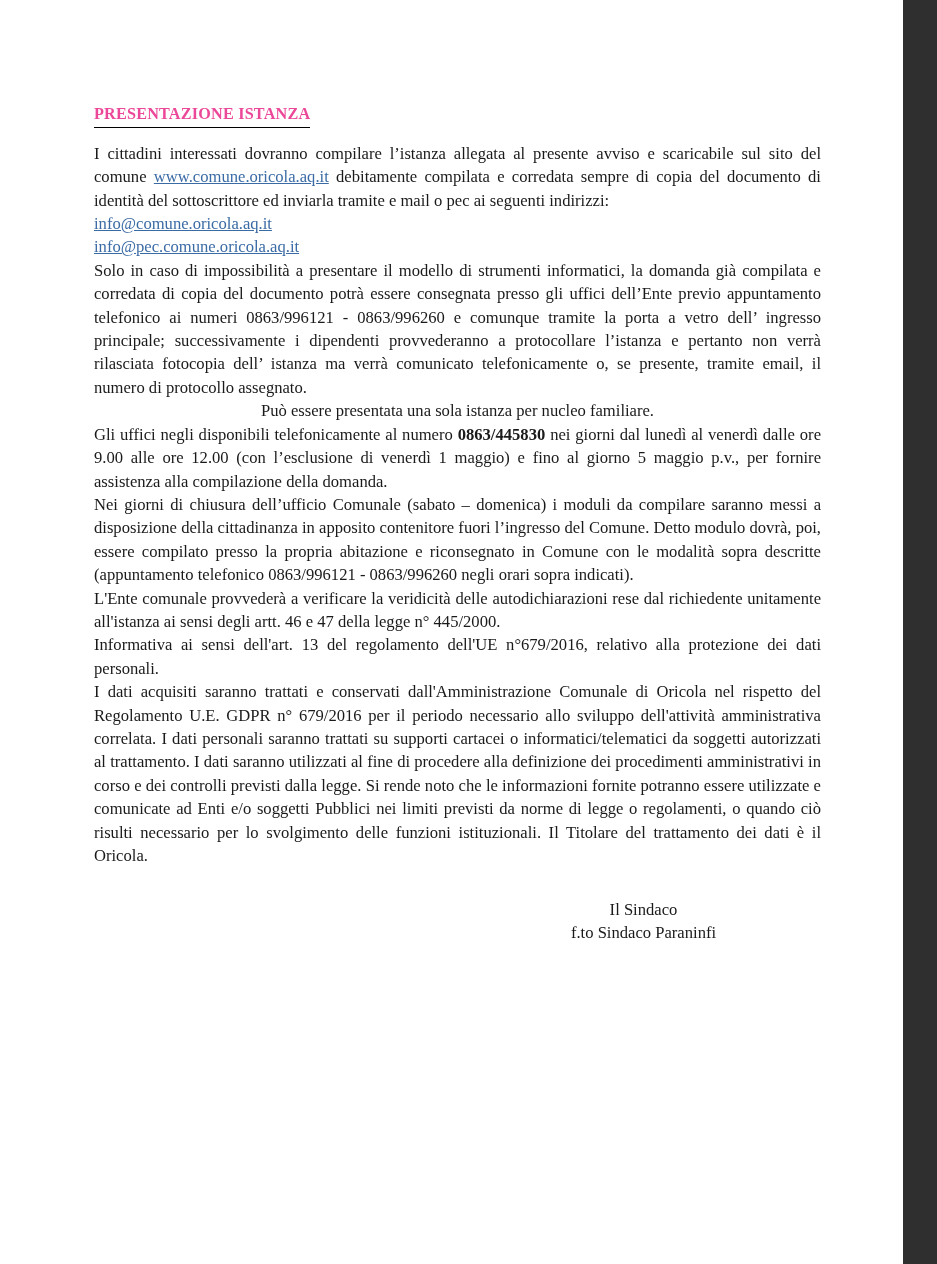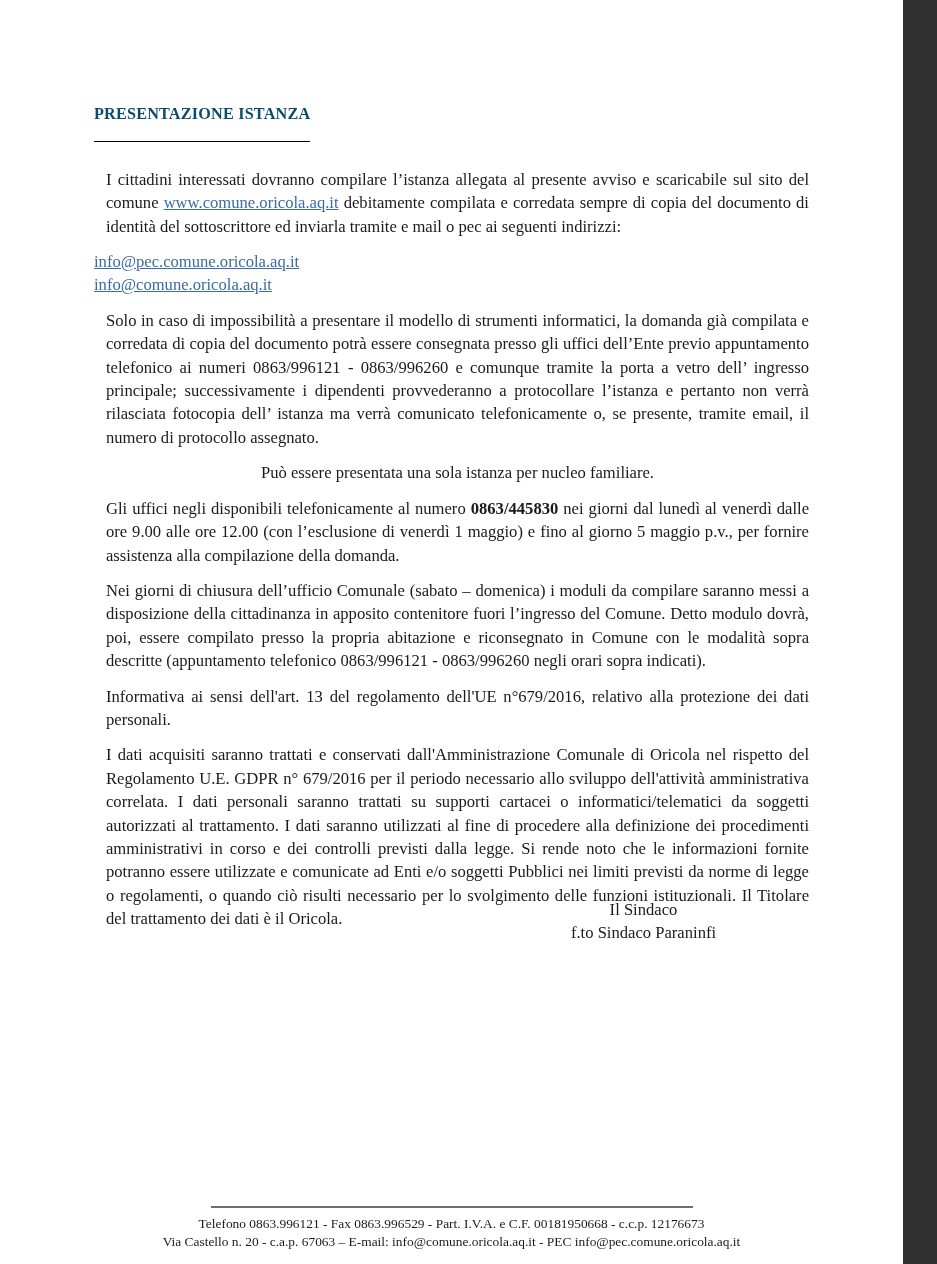--- a/index.html
+++ b/index.html
@@ -46,30 +46,30 @@
     position: absolute;
     left: 94px;
     top: 105px;
     width: 727px;
   }
 
   .doc-heading {
     font-size: 16.2px;
     font-weight: bold;
     letter-spacing: 0.2px;
-    color: #0c4a6e;
+    color: #ec4899;
     margin: 0 0 14px 0;
     display: inline-block;
     border-bottom: 1.6px solid #000;
-    padding-bottom: 17px;
+    padding-bottom: 3px;
     line-height: 1.1;
   }
 
   .para {
-    margin: 12px;
+    margin: 0;
     font-size: 16.6px;
     line-height: 23.4px;
     color: #1a1a1a;
     text-align: justify;
     text-justify: inter-word;
     hyphens: none;
   }
   .para.tight { text-align: center; }
 
   .para b, .b { font-weight: bold; }
@@ -139,46 +139,42 @@
   <div class="viewer-bg-right"></div>
 
   <div class="page-sheet">
 
     <div class="doc-body">
 
       <div class="doc-heading">PRESENTAZIONE ISTANZA</div>
 
       <p class="para"><span>I cittadini interessati dovranno compilare l’istanza allegata al presente avviso e scaricabile sul sito del comune </span><a class="inline-link" href="#">www.comune.oricola.aq.it</a><span> debitamente compilata e corredata sempre di copia del documento di identità del sottoscrittore ed inviarla tramite e mail o pec ai seguenti indirizzi:</span></p>
 
+      <a class="mail-link" href="#">info@comune.oricola.aq.it</a>
       <a class="mail-link" href="#">info@pec.comune.oricola.aq.it</a>
-      <a class="mail-link" href="#">info@comune.oricola.aq.it</a>
 
       <p class="para">Solo in caso di impossibilità a presentare il modello di strumenti informatici, la domanda già compilata e corredata di copia del documento potrà essere consegnata  presso gli uffici dell’Ente previo appuntamento telefonico ai   numeri 0863/996121 - 0863/996260 e comunque tramite la porta a vetro dell’ ingresso principale; successivamente i dipendenti provvederanno a protocollare l’istanza e pertanto non verrà rilasciata fotocopia dell’ istanza ma verrà comunicato telefonicamente o, se presente, tramite email, il numero di protocollo assegnato.</p>
 
       <p class="para tight">Può essere presentata una sola istanza per nucleo familiare.</p>
 
       <p class="para"><span>Gli uffici negli disponibili telefonicamente al numero </span><span class="b">0863/445830</span><span> nei giorni dal lunedì al venerdì dalle ore 9.00 alle ore 12.00 (con l’esclusione di venerdì 1 maggio) e fino al giorno 5 maggio p.v., per fornire assistenza alla compilazione della domanda.</span></p>
 
       <p class="para">Nei giorni di chiusura dell’ufficio Comunale (sabato – domenica) i moduli da compilare saranno messi a disposizione della cittadinanza in apposito contenitore fuori l’ingresso del Comune. Detto modulo dovrà, poi, essere compilato presso la propria abitazione e riconsegnato in Comune con le modalità sopra descritte (appuntamento telefonico 0863/996121 - 0863/996260 negli orari sopra indicati).</p>
 
 
+      <p class="para">L'Ente comunale provvederà a verificare la veridicità delle autodichiarazioni rese dal richiedente unitamente all'istanza ai sensi degli artt. 46 e 47 della legge n° 445/2000.</p>
 
       <p class="para">Informativa ai sensi dell'art. 13 del regolamento dell'UE n°679/2016, relativo alla protezione dei dati personali.</p>
 
       <p class="para">I dati acquisiti saranno trattati e conservati dall'Amministrazione Comunale di Oricola nel rispetto del Regolamento U.E. GDPR n° 679/2016 per il periodo necessario allo sviluppo dell'attività amministrativa correlata. I dati personali saranno trattati su supporti cartacei o informatici/telematici da soggetti autorizzati al trattamento. I dati saranno utilizzati al fine di procedere alla definizione dei procedimenti amministrativi in corso e dei controlli previsti dalla legge. Si rende noto che le informazioni fornite potranno essere utilizzate e comunicate ad Enti e/o soggetti Pubblici nei limiti previsti da norme di legge o regolamenti, o quando ciò risulti necessario per lo svolgimento delle funzioni istituzionali. Il Titolare del trattamento dei dati è il Oricola.</p>
 
       <div class="signature">
         <span class="sig-inner">
           <span class="sig-line">Il Sindaco</span>
           <span class="sig-line">f.to Sindaco Paraninfi</span>
         </span>
       </div>
 
     </div>
 
-    <div class="footer">
-      <div class="footer-rule"></div>
-      <span class="footer-line">Telefono 0863.996121 - Fax 0863.996529 - Part. I.V.A. e C.F. 00181950668 - c.c.p. 12176673</span>
-      <span class="footer-line">Via Castello n. 20 - c.a.p. 67063 – E-mail: info@comune.oricola.aq.it - PEC info@pec.comune.oricola.aq.it</span>
-    </div>
 
   </div>
 </div>
 
 </body></html>

